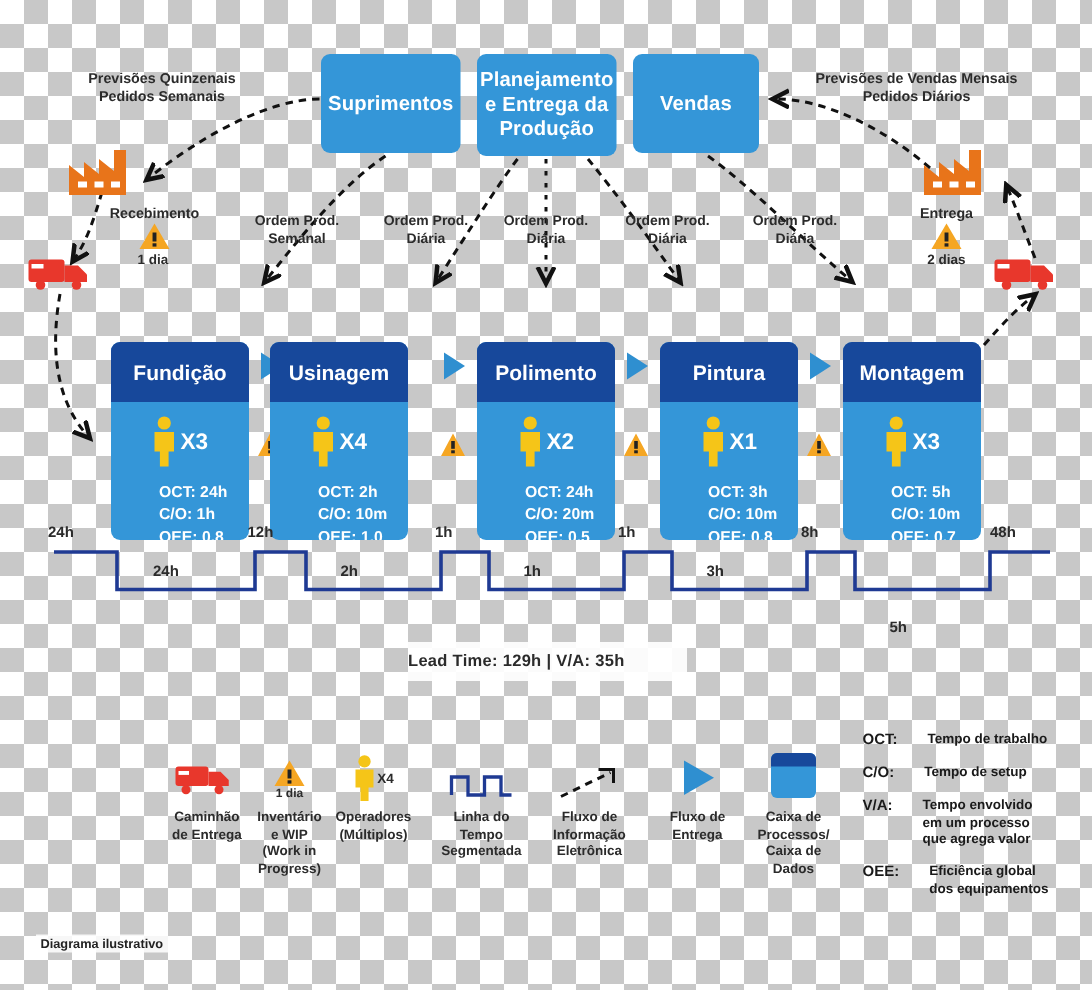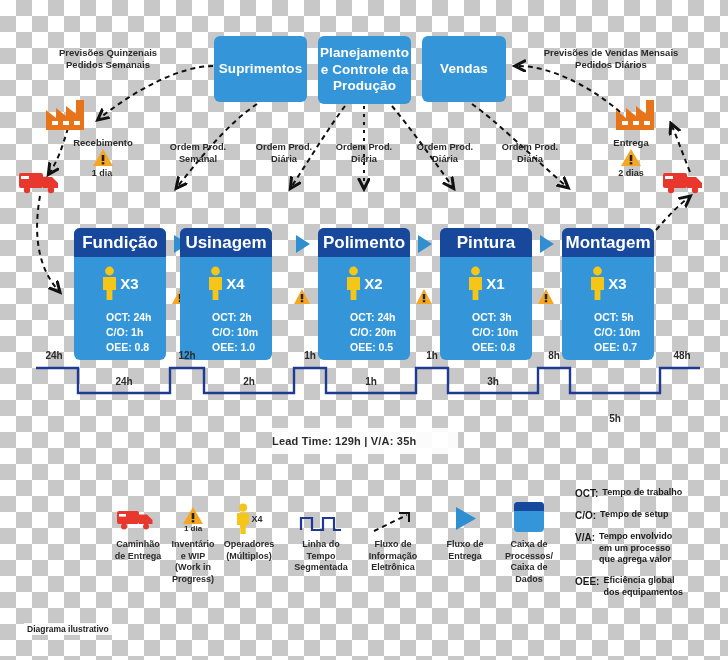--- a/index.html
+++ b/index.html
@@ -77,24 +77,24 @@
   .proc {
     position: absolute;
     top: 228px;
     width: 92px;
     height: 132px;
     background: #3496d8;
     border-radius: 6px;
     overflow: hidden;
   }
   .proc-head {
-    height: 29px;
+    height: 40px;
     background: #17489b;
     color: #ffffff;
-    font-size: 17px;
+    font-size: 14px;
     font-weight: 700;
     display: flex; align-items: center; justify-content: center;
   }
   .proc-mid {
     height: 52px;
     display: flex; align-items: center; justify-content: center;
     gap: 2px;
   }
   .op-count { color: #ffffff; font-size: 15px; font-weight: 700; }
   .proc-stats {
@@ -129,21 +129,21 @@
   
   .invtri { position: absolute; top: 288px; width: 18px; height: 17px; }
 
   
   #timeline { position: absolute; left: 0; top: 360px; width: 728px; height: 60px; }
   .tl-label {
     position: absolute;
     font-size: 10px;
     font-weight: 700;
     color: #2b2b2b;
-    text-align: center;
+    text-align: left;
   }
 
   
   #leadtime {
     position: absolute;
     left: 272px; top: 428px;
     width: 186px; height: 26px;
     background: rgba(255,255,255,0.92);
     display: flex; align-items: center; justify-content: flex-start;
     color: #2b2b2b; font-size: 11px; font-weight: 700;
@@ -184,21 +184,21 @@
     left: 575px; top: 487px;
     width: 140px;
   }
   .defrow {
     display: flex;
     margin-bottom: 9px;
     font-size: 9px;
     line-height: 1.3;
     color: #1a1a1a;
   }
-  .defkey { font-weight: 700; font-size: 10px; white-space: nowrap; margin-right: 4px; }
+  .defkey { font-weight: 700; font-size: 10px; white-space: nowrap; margin-right: 20px; }
   .defval { font-weight: 700; }
 
   
   #caption {
     position: absolute;
     left: 24px; top: 623px;
     font-size: 8.5px;
     font-weight: 700;
     color: #222222;
     background: rgba(255,255,255,0.85);
@@ -242,21 +242,21 @@
 
       <path d="M656,230 C670,214 678,206 688,198"></path>
     </g>
   </svg>
 
   <div class="topbox" id="box-suprimentos">
     <span>Suprimentos</span>
   </div>
   <div class="topbox" id="box-pcp">
     <span>Planejamento
-e Controle
+e Entrega
 da Produção</span>
   </div>
   <div class="topbox" id="box-vendas">
     <span>Vendas</span>
   </div>
 
   <div class="note" id="note-left-fc">Previsões Quinzenais
 Pedidos Semanais</div>
   <div class="note" id="note-right-fc">Previsões de Vendas Mensais
 Pedidos Diários</div>

